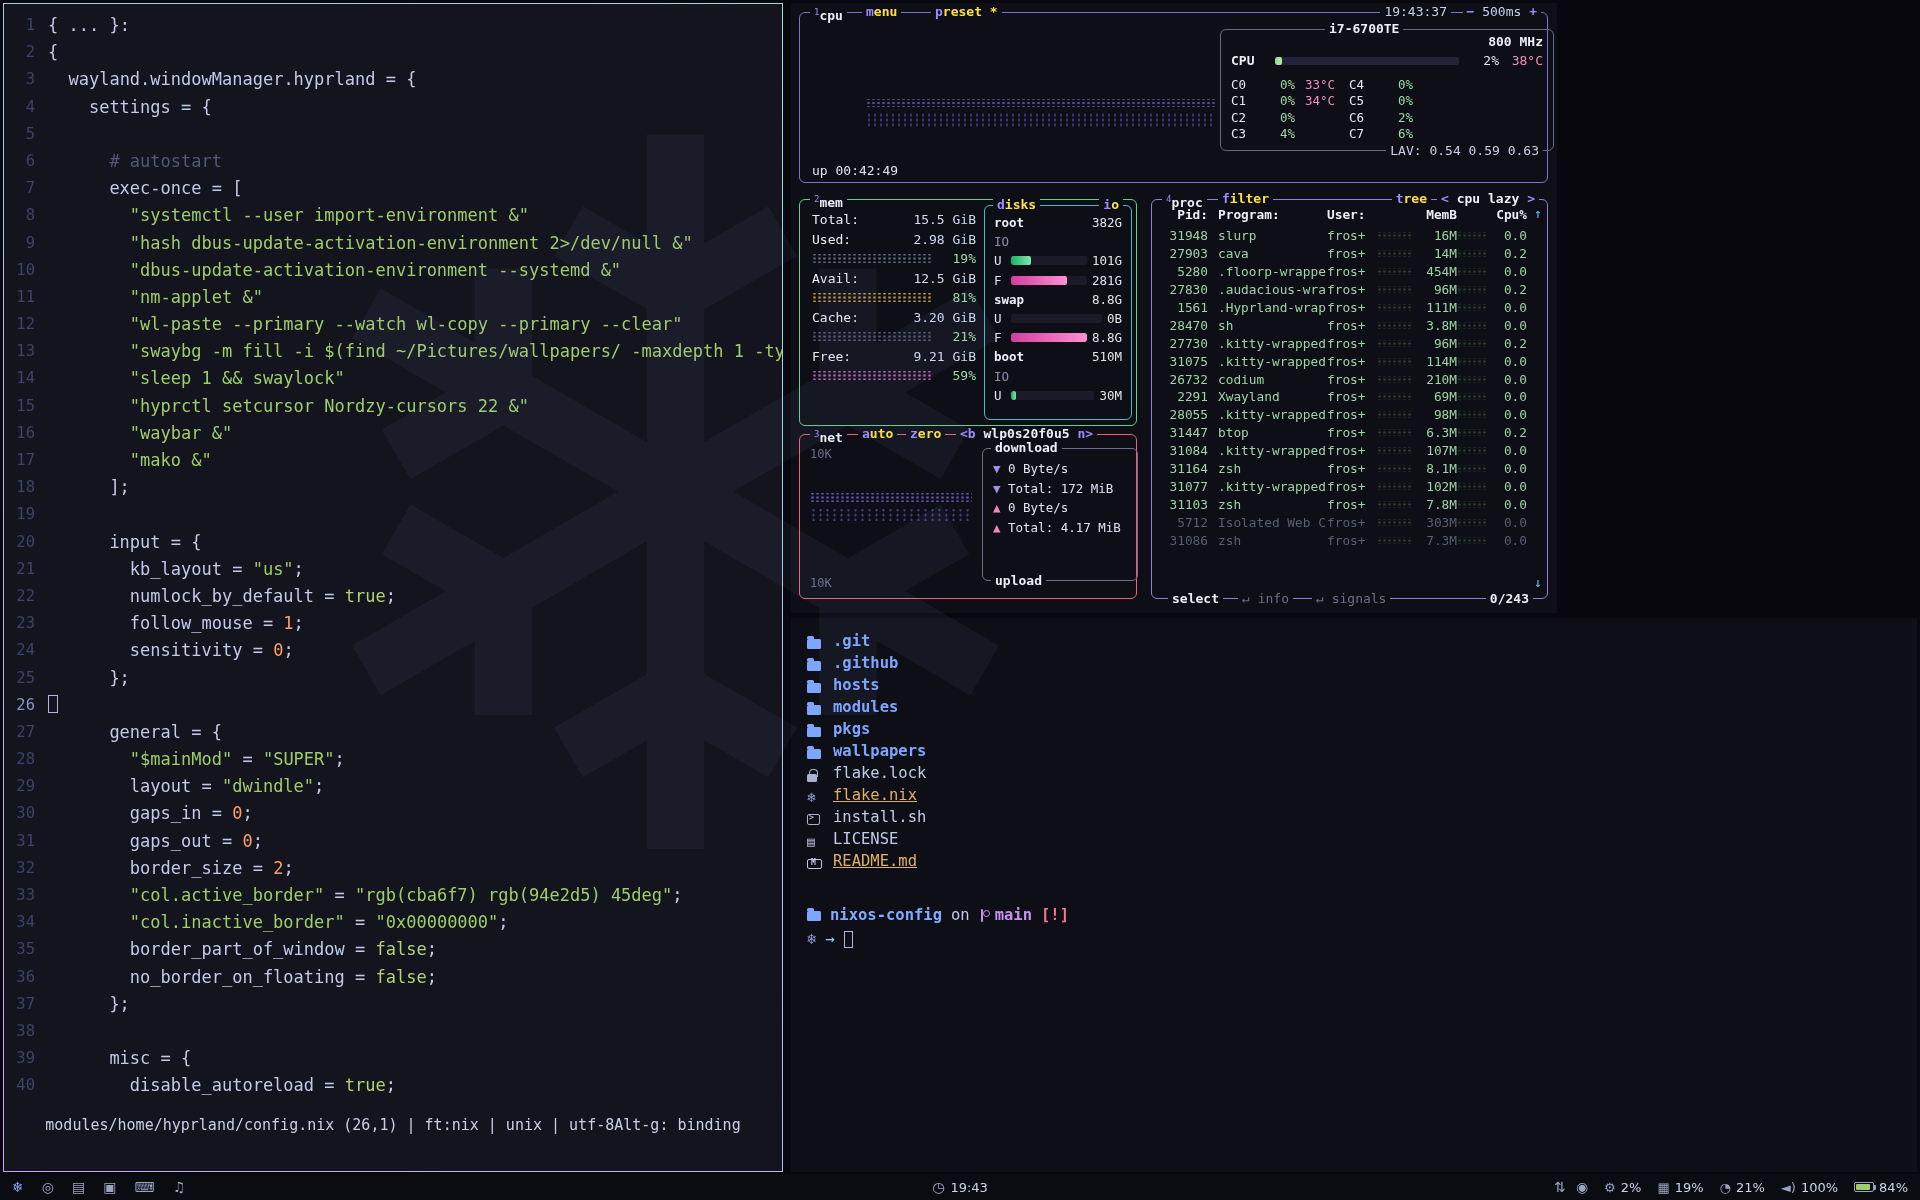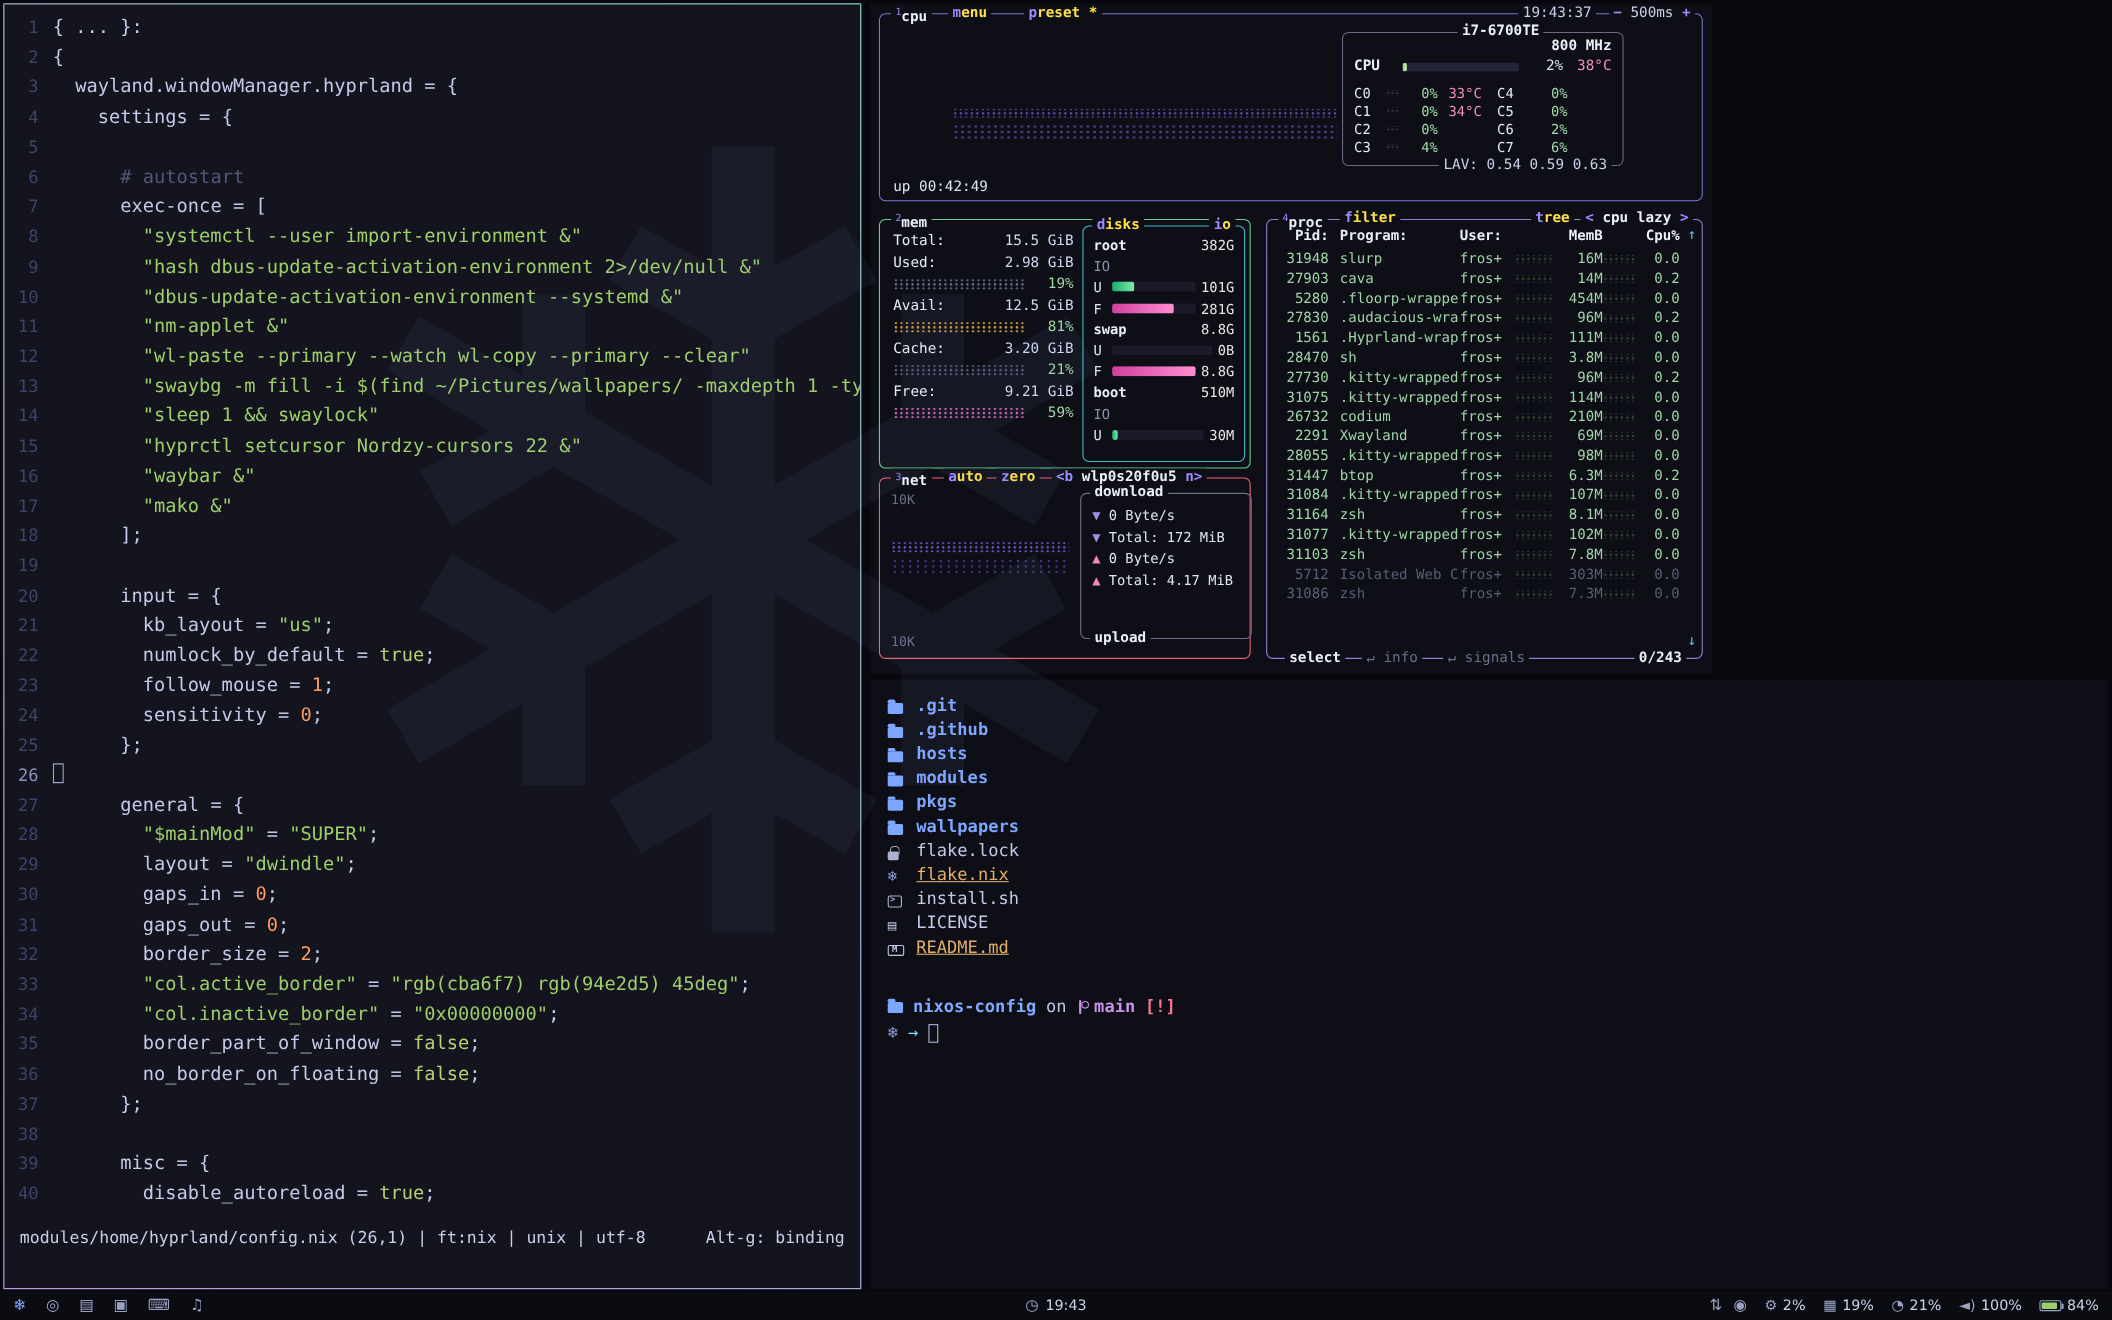--- a/index.html
+++ b/index.html
@@ -13,48 +13,48 @@
   #win-term{left:791px;top:618px;width:1126px;height:554px;background:#0d0e16}
 
   
   #ed-lines{position:absolute;left:0;top:8px;right:0}
   .ed-line{display:flex;height:27.2px;line-height:27.2px;font-size:17px;white-space:pre}
   .lnum{flex:0 0 44px;text-align:right;padding-right:13px;color:#3d4369;font-size:15.5px}
   .lnum.cur{color:#8a93c4}
   .lcode{white-space:pre;overflow:hidden}
   .tok-d{color:#c3cae8}.tok-s{color:#9ece6a}.tok-n{color:#ff9e64}.tok-b{color:#b4d273}.tok-c{color:#51587a}
   .cursor-block{display:inline-block;width:10px;height:18px;border:1px solid #aeb6dc;vertical-align:middle;margin-top:-4px}
-  .statusline{position:absolute;left:0;top:1112px;right:0;display:flex;justify-content:space-between;padding:0 14px;font-size:15px;color:#c9cfe8}
+  .statusline{position:absolute;left:0;top:1112px;right:0;display:flex;justify-content:center;padding:0 14px;font-size:15px;color:#c9cfe8}
 
   
   .bx{position:absolute;border:1px solid;border-radius:6px}
   .blabel{position:absolute;top:-9px;background:#0d0e16;padding:0 4px;font-size:13px;color:#c9cfe8;white-space:nowrap;line-height:16px}
   .ttl{color:#eceef8;font-weight:bold}
   .pu{color:#9d8cff}
   sup.pu{font-size:9px}
   .menu-label{font-weight:bold;color:#fde047}
   .menu-label::first-letter{color:#9d8cff}
   .dimlbl{color:#6a6f8a}
   .dots{position:absolute;background-image:radial-gradient(circle,var(--dc,#56499c) 1px,transparent 1.4px);background-size:5px 4px;background-position:0 50%}
   .scrollarrow{position:absolute;color:#5ac8e8;font-size:13px}
   .scale{position:absolute;color:#6a6f8a;font-size:12px}
 
   
   #cpu-box{left:8px;top:9px;width:749px;height:171px;border-color:#7b74cf}
   .uptime{position:absolute;left:12px;bottom:4px;color:#dfe3f2}
-  #cpu-panel{left:420px;top:16px;width:256px;height:122px;border-color:#686882}
+  #cpu-panel{left:420px;top:16px;width:334px;height:122px;border-color:#686882}
   .cpanel-row1{text-align:right;padding:4px 10px 0;line-height:16px}
   .freq{color:#eceef8;font-weight:bold}
   .cpanel-row2{display:flex;align-items:center;padding:2px 10px 0;line-height:17px}
   .gname{width:36px;color:#eceef8;font-weight:bold}
   .gauge{flex:1;height:8px;background:#23233a;border-radius:2px;margin:0 8px;position:relative;overflow:hidden}
   .gfill{position:absolute;left:0;top:0;height:100%;background:linear-gradient(90deg,#8fd98f,#bfe9a0);border-radius:2px}
   .gpct{width:32px;text-align:right;color:#dfe3f2}
   .gtemp{width:44px;text-align:right;color:#f48fb8}
-  #cores{position:absolute;left:10px;right:10px;top:46px;display:grid;grid-template-columns:1fr;grid-template-rows:repeat(4,16.5px);grid-auto-flow:column;column-gap:14px}
+  #cores{position:absolute;left:10px;right:10px;top:46px;display:grid;grid-template-columns:1fr 1fr 1fr;grid-template-rows:repeat(4,16.5px);grid-auto-flow:column;column-gap:14px}
   .core-row{display:flex;align-items:center;font-size:12.5px}
   .cname{width:24px;color:#e4e8f4}
   .leader{flex:1;height:5px;margin:0 5px;background-image:radial-gradient(circle,#3c3c58 0.8px,transparent 1px);background-size:4px 3px;background-position:0 60%}
   .cpct{width:30px;text-align:right;color:#9fd9a5}
   .ctemp{width:40px;text-align:right;color:#f48fb8}
   .lav{top:auto !important;bottom:-9px;left:auto;right:10px}
 
   
   #mem-box{left:8px;top:196px;width:338px;height:227px;border-color:#66cf8a}
   #mem-rows{position:absolute;left:12px;top:10px;width:164px}

